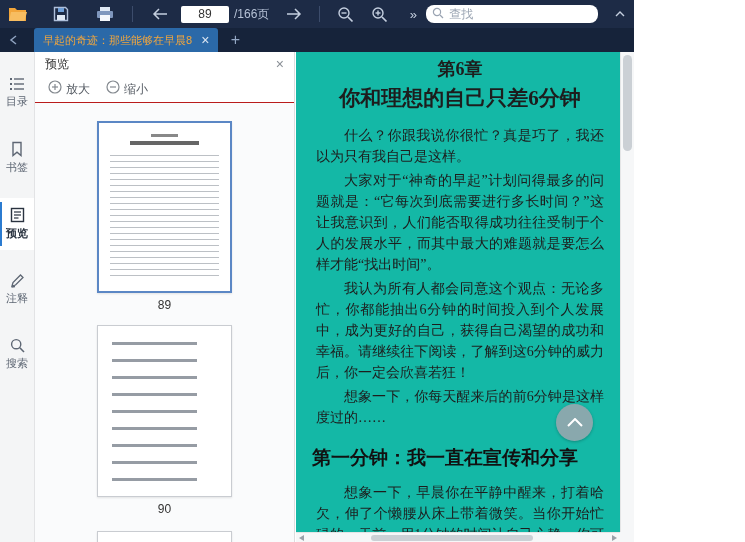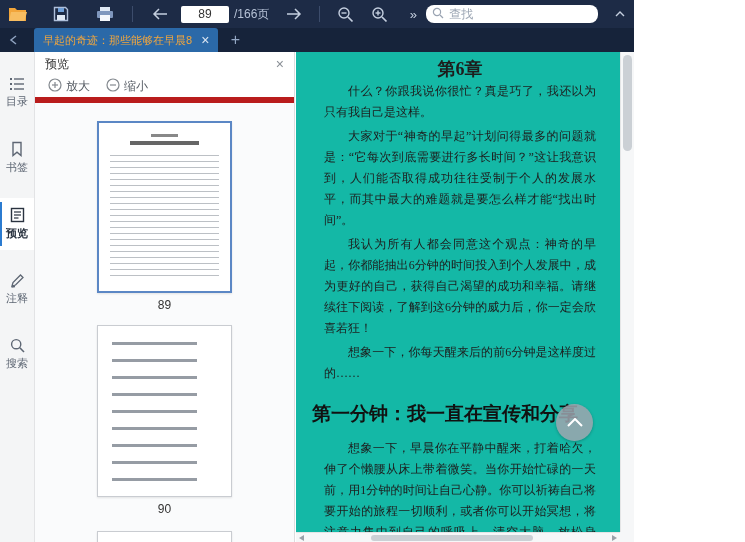--- a/index.html
+++ b/index.html
@@ -51,21 +51,21 @@
     width:2px; background:#2b7bd0; }
   .side-item.active .side-label { color:#2a3340; font-weight:bold; }
 
   
   .preview-panel { position:absolute; left:35px; top:52px; bottom:0; width:260px;
     background:#fff; border-right:1px solid #dcdddf; display:flex; flex-direction:column; }
   .panel-header { height:24px; display:flex; align-items:center; padding:0 10px; flex:none; }
   .panel-title { font-size:12px; color:#333; }
   .panel-close { margin-left:auto; color:#8a8f96; font-size:14px; cursor:pointer; line-height:1; }
   .zoom-row { height:27px; display:flex; padding-left:13px; flex:none;
-    border-bottom:6px solid #b91c1c; }
+    border-bottom:1px solid #b91c1c; }
   .zoom-item { display:flex; align-items:center; gap:4px; cursor:pointer; }
   .zoom-item + .zoom-item { margin-left:16px; }
   .zoom-label { font-size:12px; color:#555b63; }
   .thumb-list { flex:1; overflow:hidden; display:flex; flex-direction:column;
     align-items:center; padding-top:18px; background:#fafbfc; }
   .thumb { width:135px; height:172px; background:#fff; border:1px solid #c9ccd1;
     box-shadow:0 1px 2px rgba(0,0,0,.10); position:relative; flex:none; cursor:pointer; }
   .thumb.selected { border:2px solid #5b87c5; }
   .t-t1 { position:absolute; top:11px; left:40%; width:20%; height:3px; background:#888; }
   .t-t2 { position:absolute; top:18px; left:24%; width:52%; height:4px; background:#666; }
@@ -76,22 +76,22 @@
   .thumb-page-label { font-size:12px; color:#333; margin:5px 0 13px; flex:none; }
   .thumb.partial { margin-top:2px; }
 
   
   .main { position:absolute; left:296px; top:52px; right:14px; bottom:10px;
     background:#14b8a6; overflow:hidden; }
   .doc { font-family:"Liberation Serif","DejaVu Serif",serif; color:#1d1d1d;
     padding:5px 12px 0 16px; }
   .doc-chapter { text-align:center; font-size:18px; font-weight:bold; }
   .doc-title { text-align:center; font-size:21px; font-weight:bold; margin:3px 0 13px; }
-  .doc p { font-size:12px; line-height:21px; text-align:justify; text-indent:2em;
-    margin:0 12px 3px; }
+  .doc p { font-size:14px; line-height:21px; text-align:justify; text-indent:2em;
+    margin:0 4px 3px; }
   .doc h3 { font-size:19px; font-weight:bold; margin:17px 0 11px; color:#111; }
 
   .back-top { position:absolute; right:27px; top:352px; width:37px; height:37px;
     border-radius:50%; border:none; background:rgba(158,165,174,.85); cursor:pointer;
     display:flex; align-items:center; justify-content:center;
     box-shadow:0 1px 3px rgba(0,0,0,.25); }
 
   
   .vscroll { position:absolute; right:0; top:52px; bottom:10px; width:14px;
     background:#f6f7f8; border-left:1px solid #e4e5e6; }
@@ -311,23 +311,24 @@
         <div class="t-lines"></div>
       </div>
       <div class="thumb-page-label">90</div>
       <div class="thumb partial"></div>
     </div>
   </div>
 
   <div class="main">
     <div class="doc">
       <div class="doc-chapter">第6章</div>
+      <div class="doc-title">你和理想的自己只差6分钟</div>
       <p>什么？你跟我说你很忙？真是巧了，我还以为只有我自己是这样。</p>
       <p>大家对于“神奇的早起”计划问得最多的问题就是：“它每次到底需要进行多长时间？”这让我意识到，人们能否取得成功往往受制于个人的发展水平，而其中最大的难题就是要怎么样才能“找出时间”。</p>
-      <p>我认为所有人都会同意这个观点：神奇的早起，你都能抽出6分钟的时间投入到个人发展中，成为更好的自己，获得自己渴望的成功和幸福。请继续往下阅读，了解到这6分钟的威力后，你一定会欣喜若狂！</p>
+      <p>我认为所有人都会同意这个观点：无论多忙，你都能抽出6分钟的时间投入到个人发展中，成为更好的自己，获得自己渴望的成功和幸福。请继续往下阅读，了解到这6分钟的威力后，你一定会欣喜若狂！</p>
       <p>想象一下，你每天醒来后的前6分钟是这样度过的……</p>
       <h3>第一分钟：我一直在宣传和分享</h3>
       <p>想象一下，早晨你在平静中醒来，打着哈欠，伸了个懒腰从床上带着微笑。当你开始忙碌的一天前，用1分钟的时间让自己心静。你可以祈祷自己将要开始的旅程一切顺利，或者你可以开始冥想，将注意力集中到自己的呼吸上。清空大脑、放松身体，让所有压力都随风而逝。</p>
 
     </div>
     <button class="back-top">
       <span>
         <svg width="16" height="9" viewBox="0 0 16 9">
             <path d="M1 8 L8 1 L15 8" stroke="#ffffff" stroke-width="2" fill="none"></path>
           </svg>

